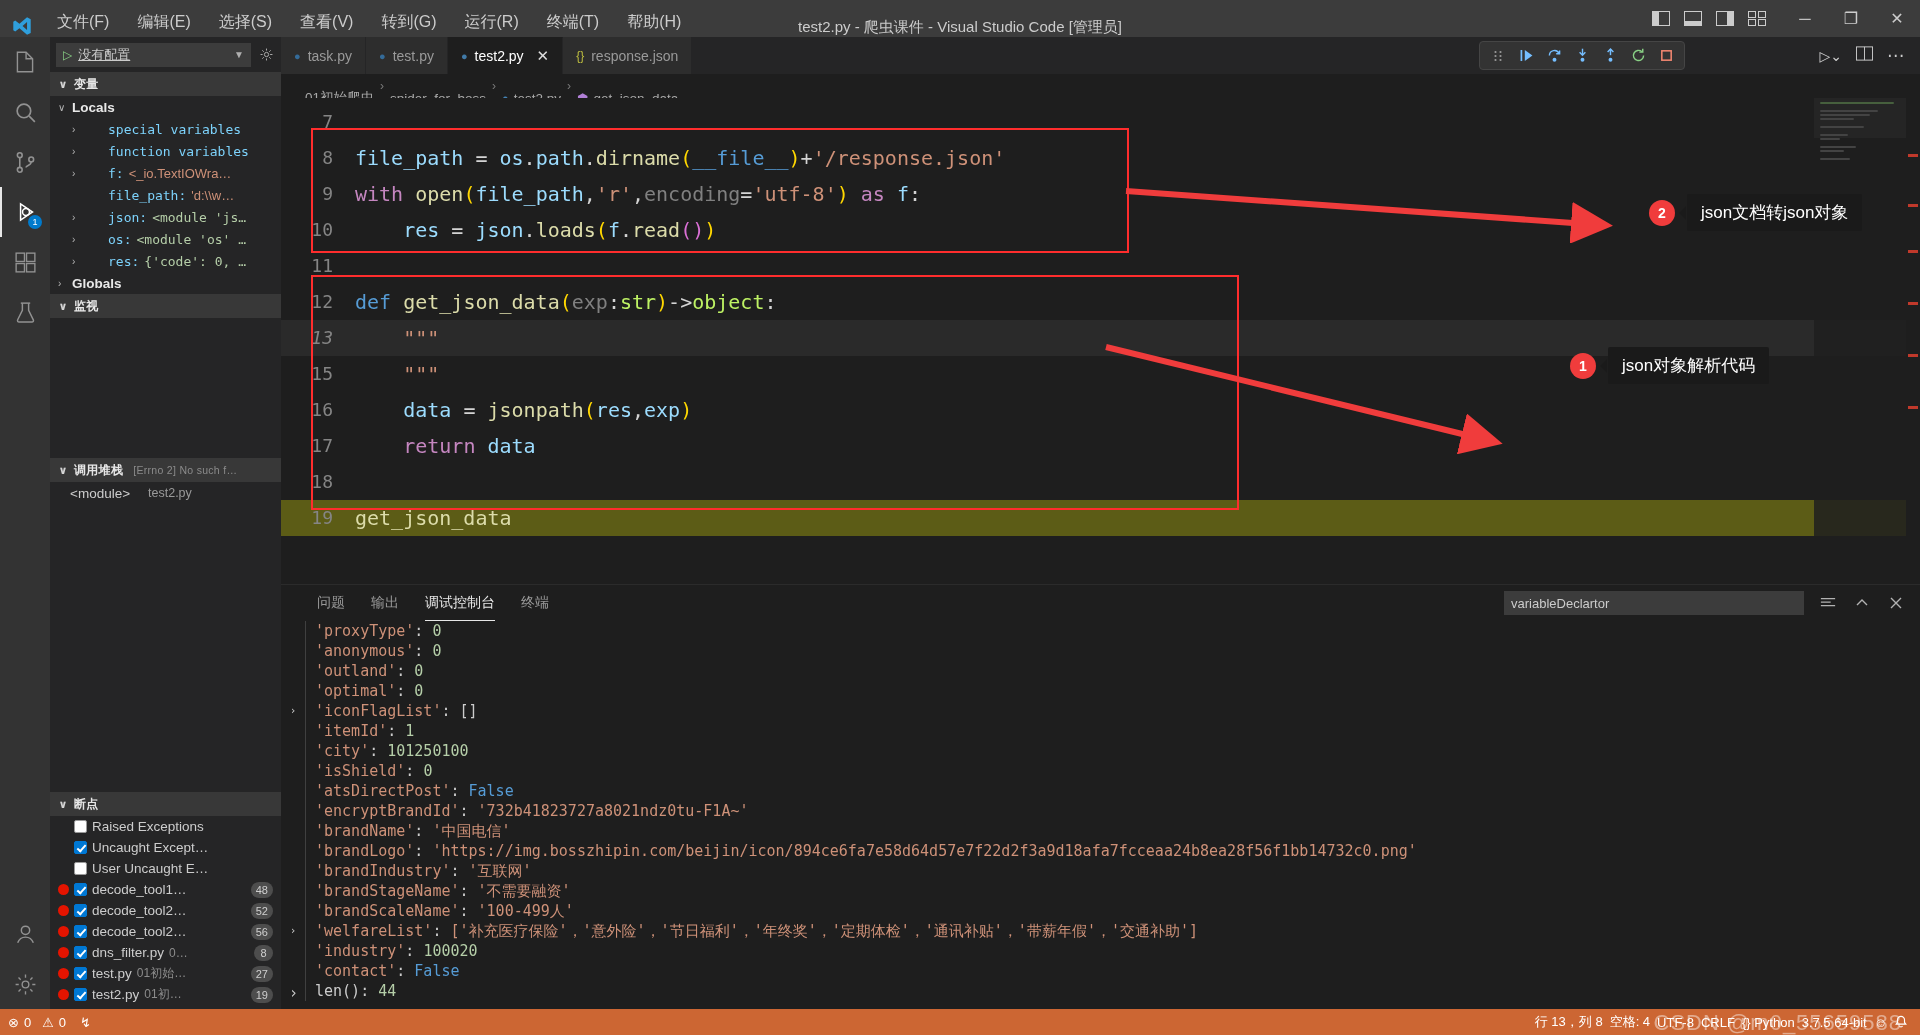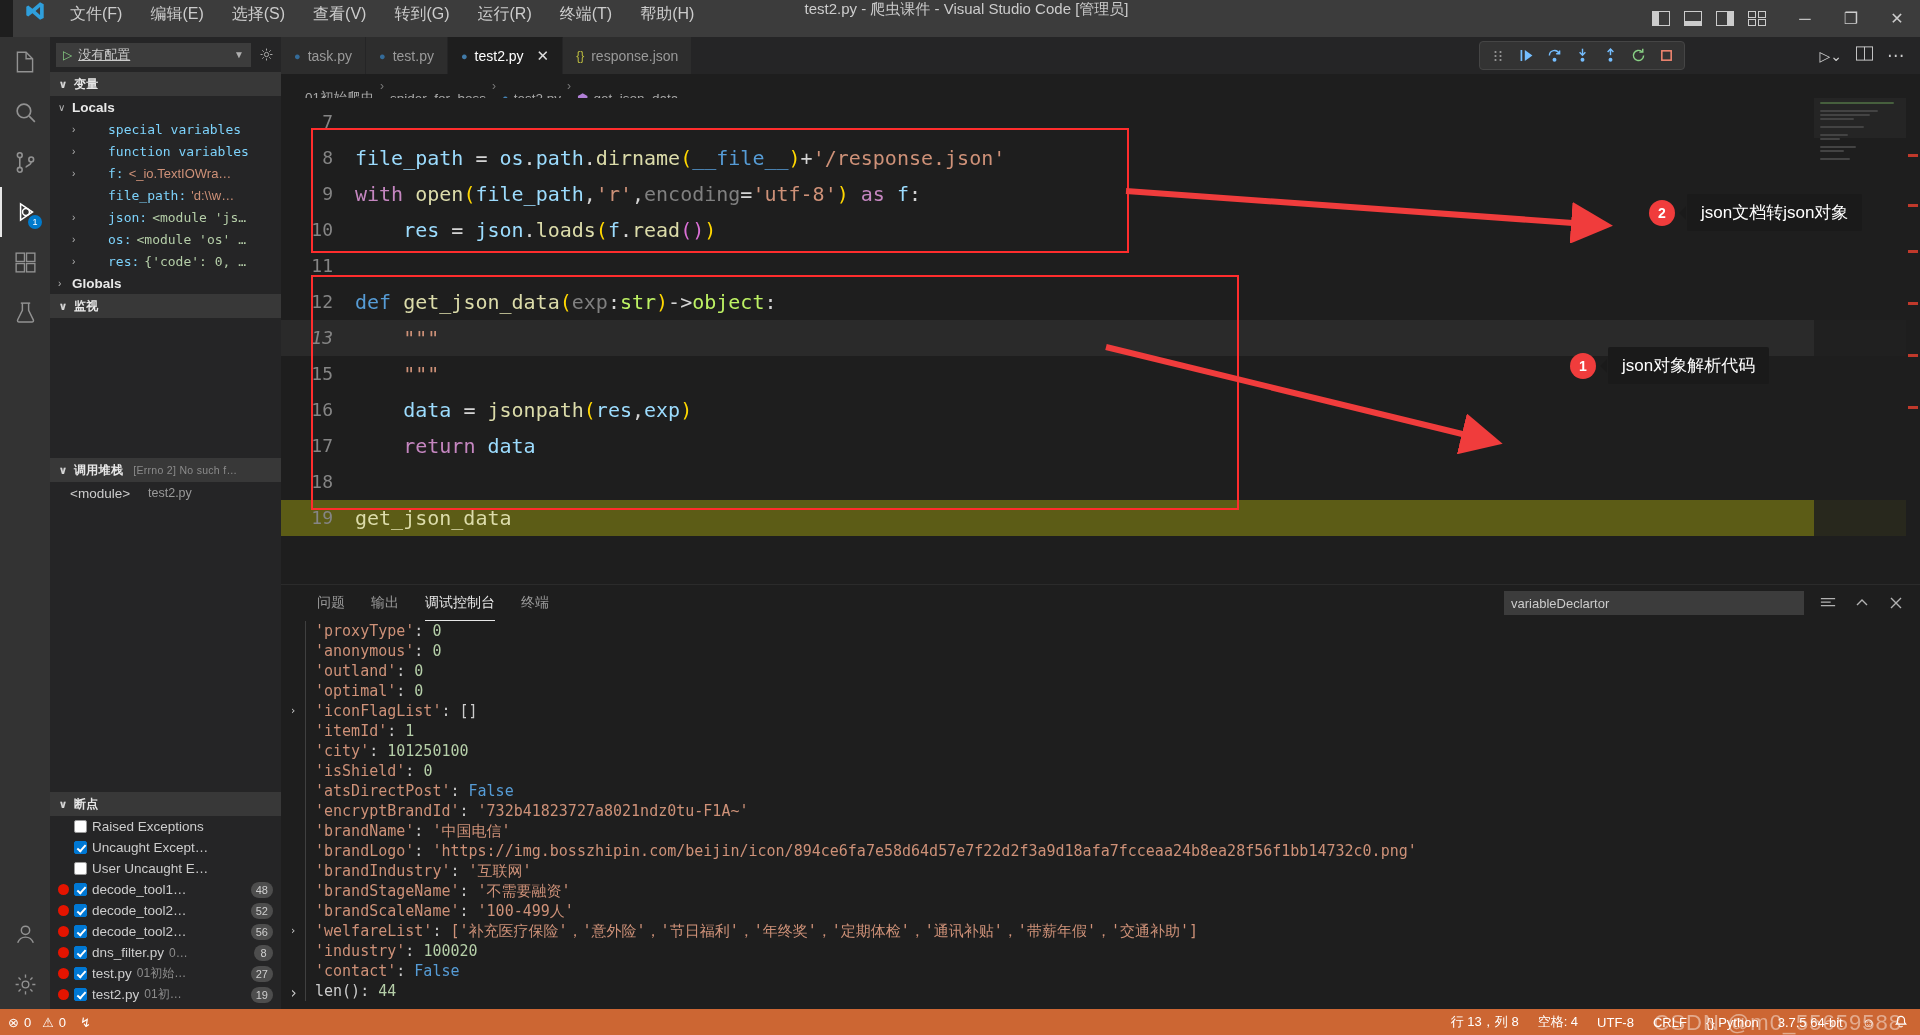--- a/index.html
+++ b/index.html
@@ -7,22 +7,22 @@
     width: 1920px; height: 1035px;
     background: #1e1e1e;
     font-family: "Liberation Sans", "DejaVu Sans", sans-serif;
     overflow: hidden;
     color: #cccccc;
   }
   .app { position: relative; width: 1920px; height: 1035px; display: flex; flex-direction: column; }
 
   
   .titlebar {
-    height: 37px; background: #3c3c3c; display: flex; align-items: flex-start;
-    flex: 0 0 37px; position: relative; margin-left: 13px;
+    height: 37px; background: #3c3c3c; display: flex; align-items: flex-end;
+    flex: 0 0 37px; position: relative;
   }
   .vscode-logo { width: 44px; display: flex; align-items: center; justify-content: center; }
   .menubar { display: flex; align-items: center; gap: 2px; }
   .menu-item {
     font-size: 16px; color: #cccccc; padding: 4px 13px; cursor: default; white-space: nowrap;
   }
   .win-title {
     position: absolute; left: 0; right: 0; text-align: center;
     font-size: 15px; color: #cccccc; pointer-events: none;
   }
@@ -220,21 +220,21 @@
   .cbool { color: #569cd6; }
   .cpln { color: #cccccc; }
   .console-nav { position: absolute; left: 8px; bottom: 6px; color: #cccccc; font-size: 15px; }
 
   
   .statusbar {
     height: 26px; flex: 0 0 26px; background: #cc6633; display: flex; align-items: center;
     font-size: 13px; color: #ffffff; position: relative;
   }
   .sb-left { display: flex; align-items: center; gap: 14px; padding-left: 8px; }
-  .sb-right { margin-left: auto; display: flex; align-items: center; gap: 19px; padding-right: 12px; }
+  .sb-right { margin-left: auto; display: flex; align-items: center; gap: 7px; padding-right: 12px; }
   .sb-item { display: flex; align-items: center; gap: 5px; white-space: nowrap; }
   .watermark {
     position: absolute; right: 18px; top: 1px; font-size: 22px; color: rgba(255,255,255,.45);
     letter-spacing: 1px; pointer-events: none; font-family: "Liberation Sans", sans-serif;
   }
 </style>
 </head>
 <body>
 
 <div class="app">

